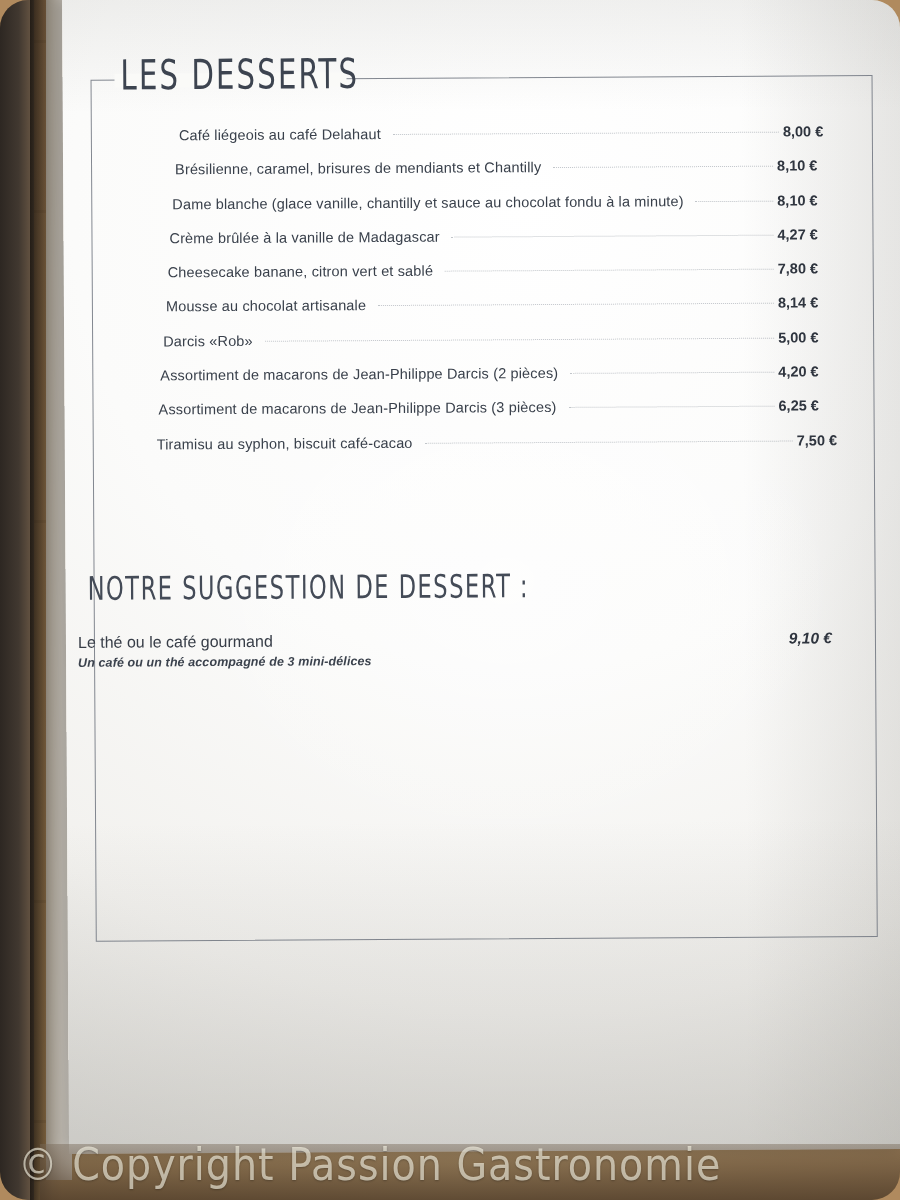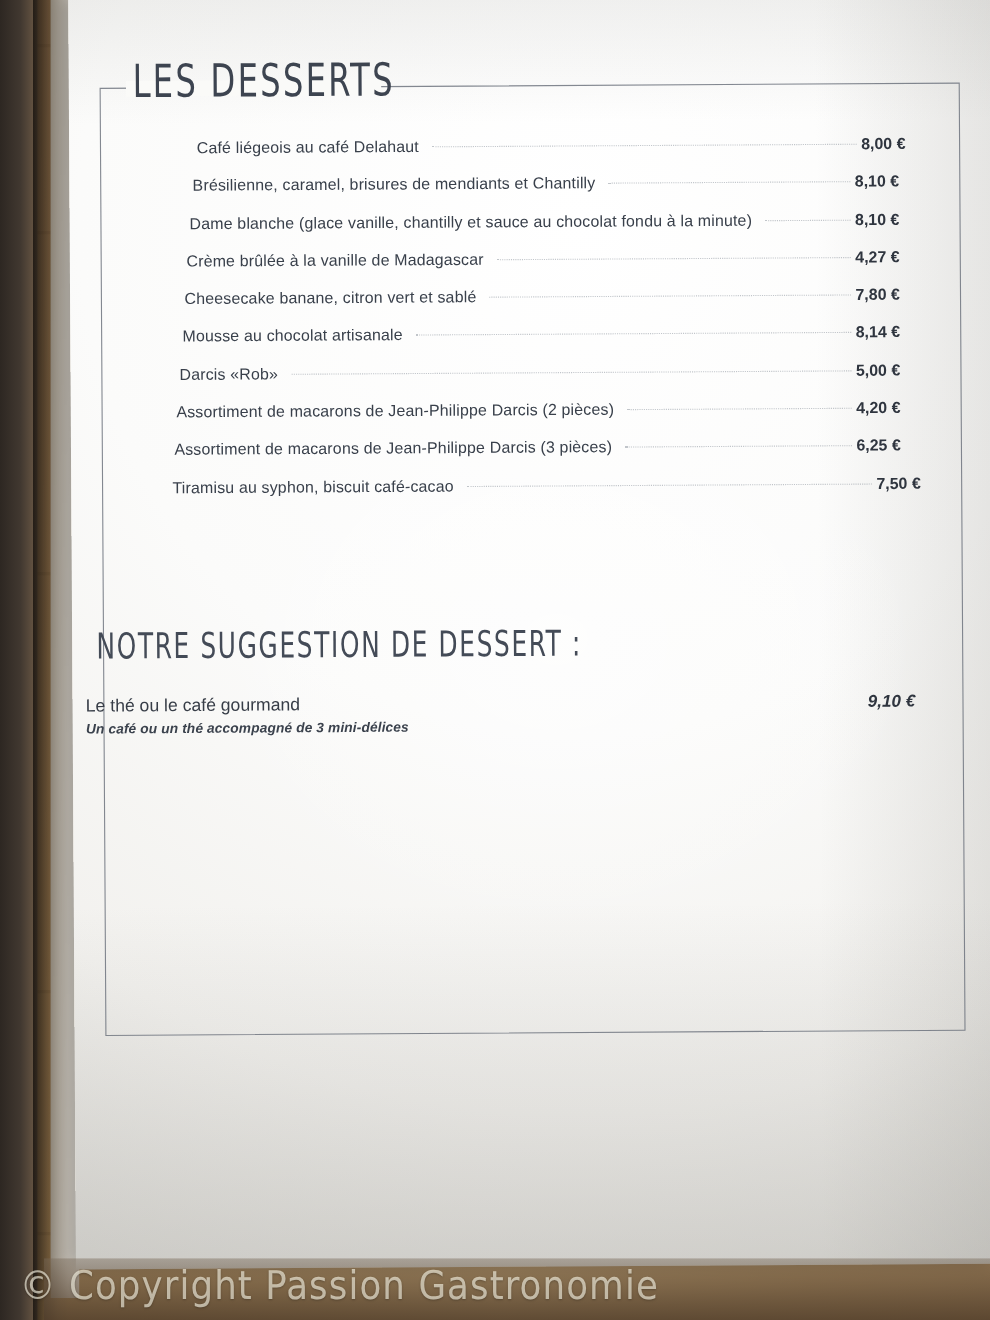--- a/index.html
+++ b/index.html
@@ -14,20 +14,21 @@
     background: #b08a5e;
   }
 
   
   .scene {
     position: relative;
     width: 900px;
     height: 1200px;
     background: linear-gradient(100deg, #8d6a46 0%, #a8834f 25%, #bb9864 60%, #a07b4c 100%);
     overflow: hidden;
+    border-radius: 28px;
   }
 
   
   .wood-strip {
     position: absolute;
     left: 0;
     width: 100%;
     height: 3px;
     background: rgba(90, 60, 30, 0.16);
   }
@@ -235,21 +236,21 @@
     color: #3b424d;
     letter-spacing: 0.1px;
   }
 
   
   .watermark {
     position: absolute;
     left: 18px;
     bottom: 10px;
     font-family: "DejaVu Sans Condensed", "Liberation Sans", sans-serif;
-    font-size: 36px;
+    font-size: 44px;
     letter-spacing: 1px;
     color: rgba(255,252,235,0.62);
     text-shadow: 0 1px 2px rgba(0,0,0,0.25);
     white-space: nowrap;
     pointer-events: none;
   }
 </style>
 </head>
 <body>
 

